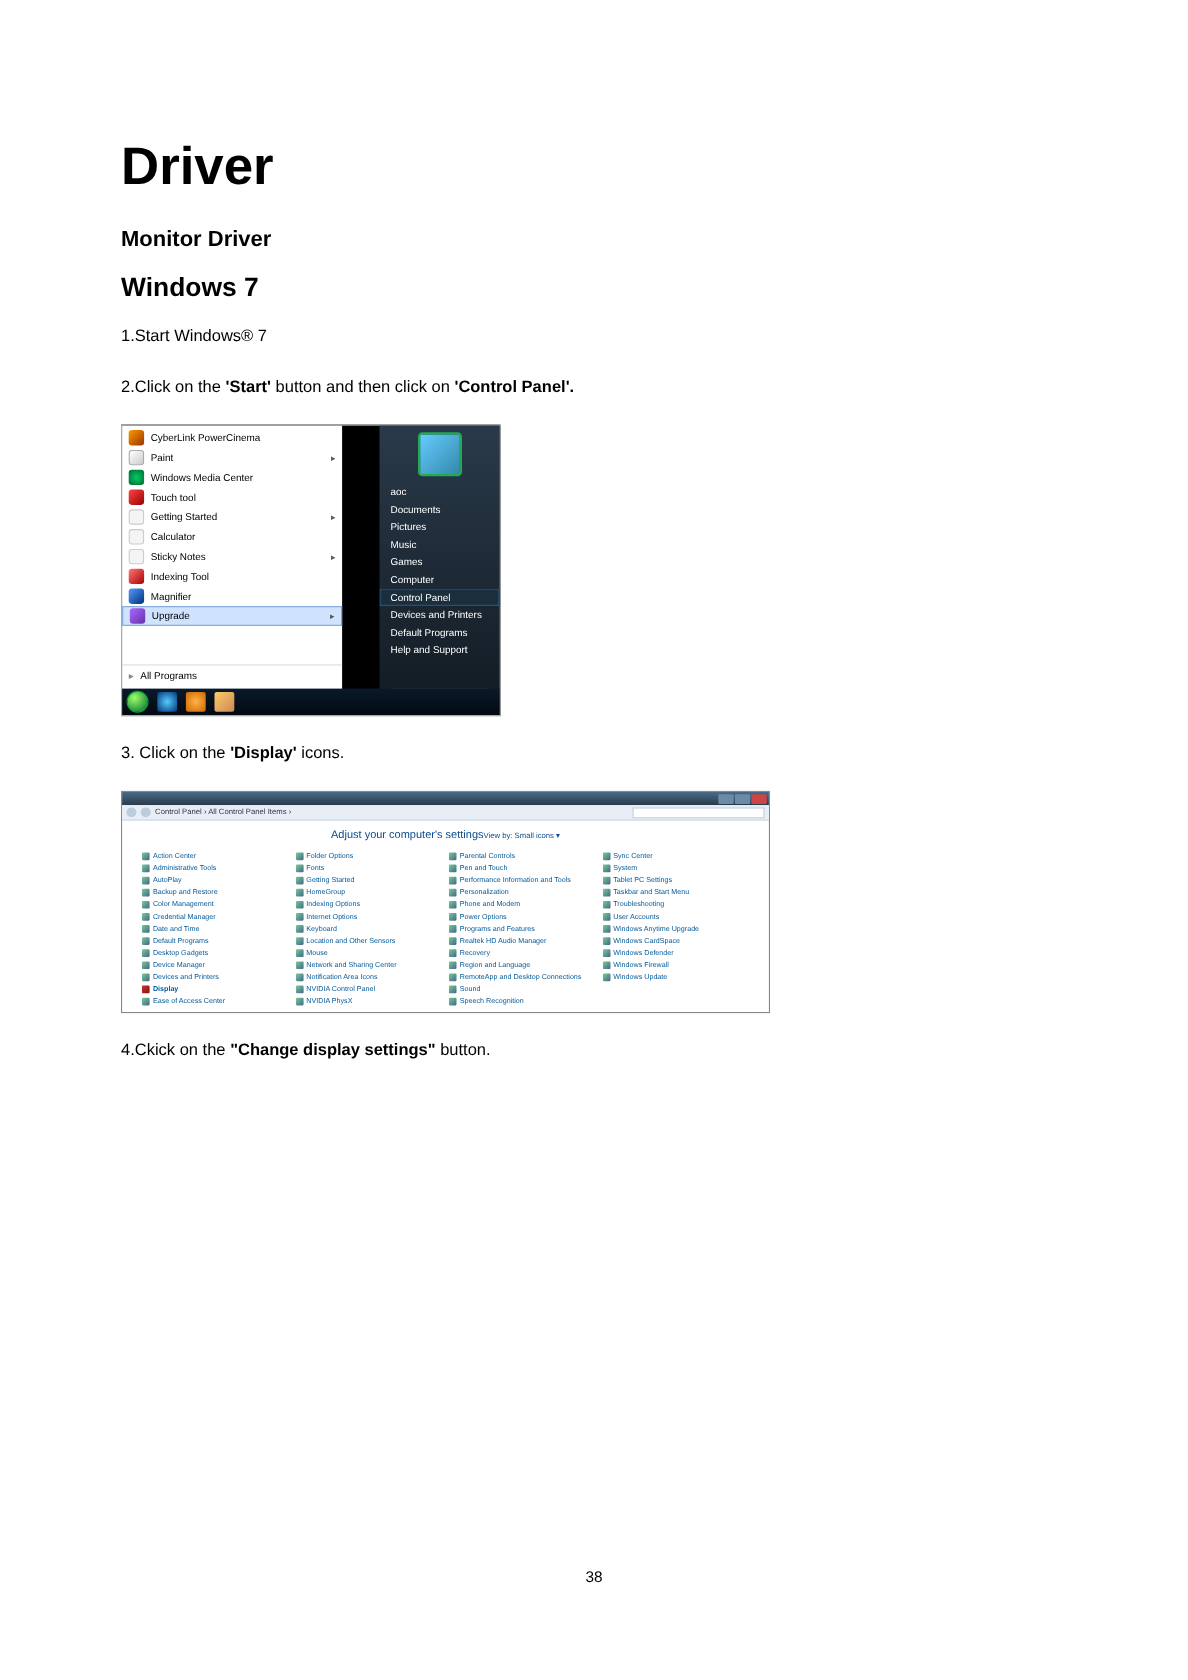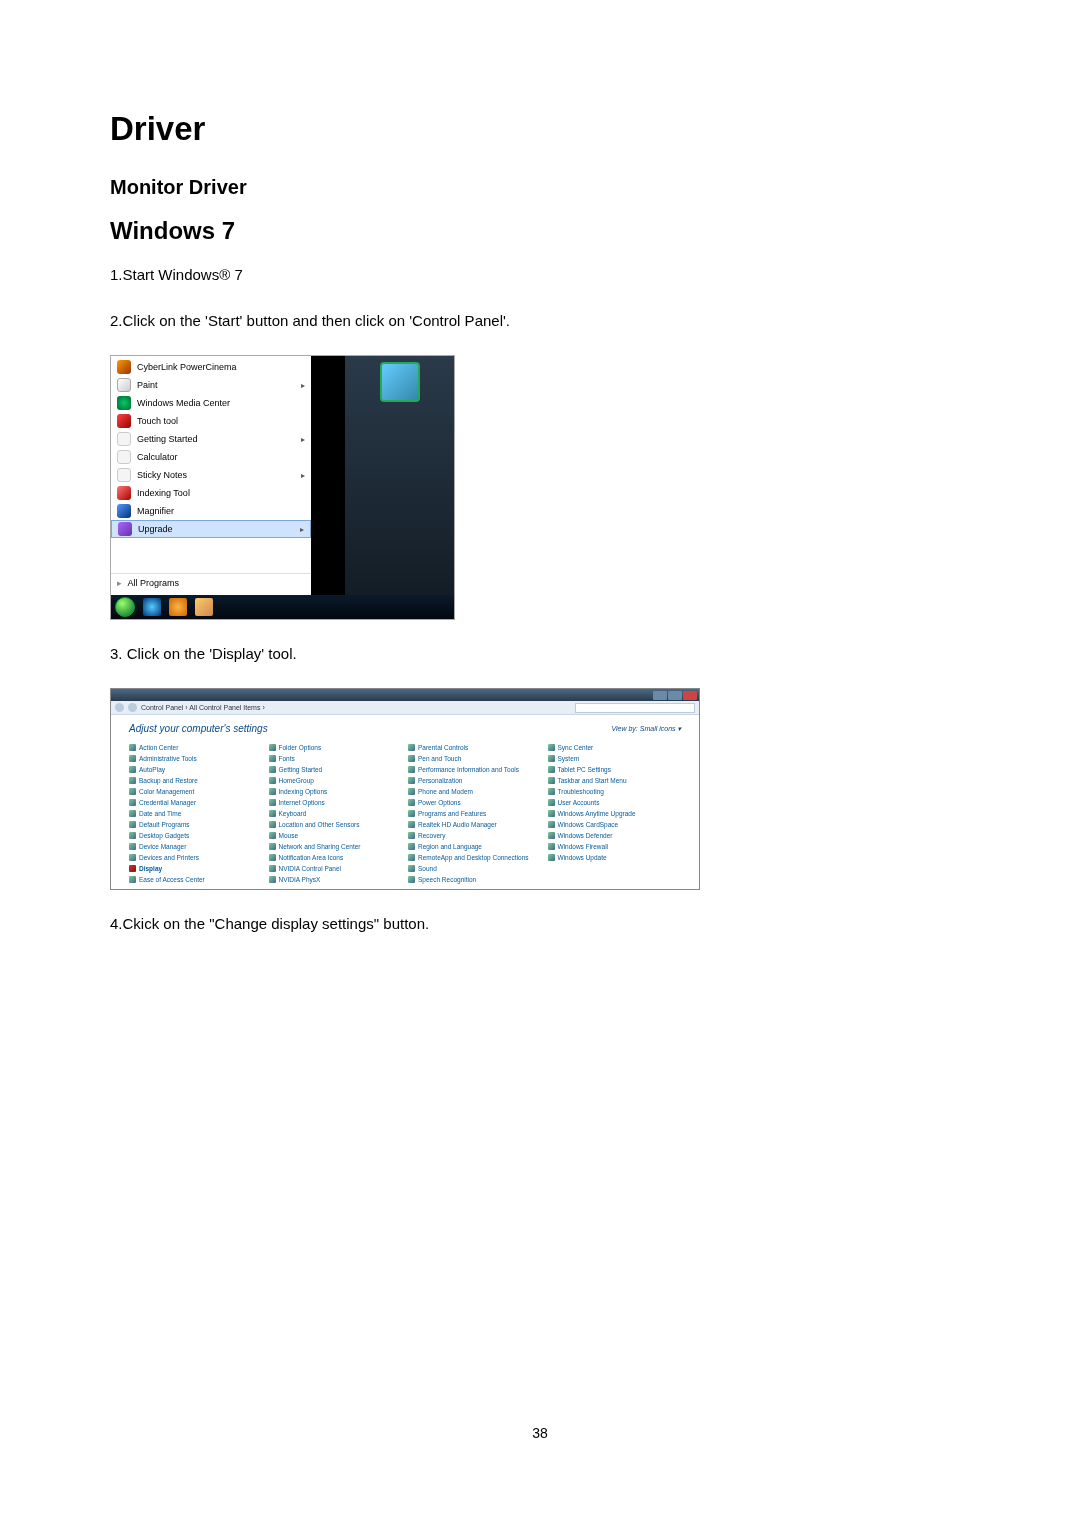--- a/index.html
+++ b/index.html
@@ -5,25 +5,25 @@
   * { box-sizing: border-box; margin: 0; padding: 0; }
   body {
     width: 1080px;
     height: 1527px;
     background: #fff;
     font-family: Arial, Helvetica, sans-serif;
     color: #000;
     padding: 110px 110px 0 110px;
     position: relative;
   }
-  h1[data-name="page-title"] { font-size: 33px; font-weight: bold; margin-bottom: 28px; }
+  h1[data-name="page-title"] { font-size: 48px; font-weight: bold; margin-bottom: 28px; margin-top: 14px; }
   h2[data-name="section-title"] { font-size: 20px; font-weight: bold; margin-bottom: 18px; }
   h3[data-name="subsection-title"] { font-size: 24px; font-weight: bold; margin-bottom: 18px; }
   p.step { font-size: 15px; line-height: 1.6; margin-bottom: 22px; }
-  .b { font-weight: normal; }
+  .b { font-weight: bold; }
   .page-number {
     position: absolute;
     bottom: 86px;
     left: 0; right: 0;
     text-align: center;
     font-size: 14px;
   }
 
   
   .startmenu {
@@ -134,21 +134,21 @@
   .cp-toolbar {
     height:14px; background:#e8eef6; border-bottom:1px solid #cbd6e4;
     display:flex; align-items:center; padding:0 4px; gap:4px; color:#334;
   }
   .cp-nav { width:9px; height:9px; border-radius:50%; background:#bcd; }
   .cp-bread { font-size:7px; color:#334; }
   .cp-search { margin-left:auto; width:120px; height:10px; background:#fff; border:1px solid #bcd; }
   .cp-header {
     padding:8px 18px 4px 18px;
     color:#0a4a8a; font-size:10px;
-    display:flex; justify-content:space-between; align-items:center;font-style:italic;
+    display:flex; justify-content:center; align-items:center;
   }
   .cp-viewby { font-size:7px; color:#0a4a8a; }
   .cp-grid {
     flex:1; display:grid;
     grid-template-columns: repeat(4, 1fr);
     grid-auto-rows: 10px;
     gap:1px 6px;
     padding: 4px 18px 8px 18px;
     overflow:hidden;
   }
@@ -230,35 +230,47 @@
       <span data-name="chevron-right-icon" style="color:#888;">▸</span>
       <span data-name="all-programs-label">All Programs</span>
     </div>
     <div class="sm-search" data-name="start-menu-search-input">
       <span data-name="search-placeholder"></span>
       <span class="sm-search-icon" data-name="search-icon">🔍</span>
     </div>
   </div>
   <div class="sm-right" data-name="start-menu-right-pane">
     <div class="sm-avatar" data-name="user-avatar-icon"></div>
+    <div id="sm-right-items">
+        <div class="sm-right-item" data-name="start-menu-right-item">aoc</div>
+        <div class="sm-right-item" data-name="start-menu-right-item">Documents</div>
+        <div class="sm-right-item" data-name="start-menu-right-item">Pictures</div>
+        <div class="sm-right-item" data-name="start-menu-right-item">Music</div>
+        <div class="sm-right-item" data-name="start-menu-right-item">Games</div>
+        <div class="sm-right-item" data-name="start-menu-right-item">Computer</div>
+        <div class="sm-right-item sel" data-name="start-menu-right-item">Control Panel</div>
+        <div class="sm-right-item" data-name="start-menu-right-item">Devices and Printers</div>
+        <div class="sm-right-item" data-name="start-menu-right-item">Default Programs</div>
+        <div class="sm-right-item" data-name="start-menu-right-item">Help and Support</div>
+      </div>
     <div class="sm-shutdown" data-name="shutdown-button">
       <span class="sm-shutdown-btn" data-name="shutdown-label">Shut down</span>
       <span class="sm-shutdown-arr" data-name="shutdown-menu-arrow-icon">▸</span>
     </div>
   </div>
   <div class="taskbar" data-name="taskbar">
     <div class="tb-orb" data-name="start-orb-icon"></div>
     <div class="tb-ico tb-ie" data-name="taskbar-ie-icon"></div>
     <div class="tb-ico tb-wmp" data-name="taskbar-wmp-icon"></div>
     <div class="tb-ico tb-exp" data-name="taskbar-explorer-icon"></div>
   </div>
 </div>
 
 <p class="step" data-name="step-3">
-  <span data-name="step-3-text-a">3. Click on the </span><span class="b" data-name="step-3-bold-display">'Display'</span><span data-name="step-3-text-b"> tool.</span>
+  <span data-name="step-3-text-a">3. Click on the </span><span class="b" data-name="step-3-bold-display">'Display'</span><span data-name="step-3-text-b"> icons.</span>
 </p>
 
 <div class="cp-window" data-name="control-panel-screenshot">
   <div class="cp-titlebar" data-name="window-titlebar">
     <div class="cp-winbtn" data-name="minimize-button"></div>
     <div class="cp-winbtn" data-name="maximize-button"></div>
     <div class="cp-winbtn close" data-name="close-button"></div>
   </div>
   <div class="cp-toolbar" data-name="window-toolbar">
     <div class="cp-nav" data-name="nav-back-icon"></div>

